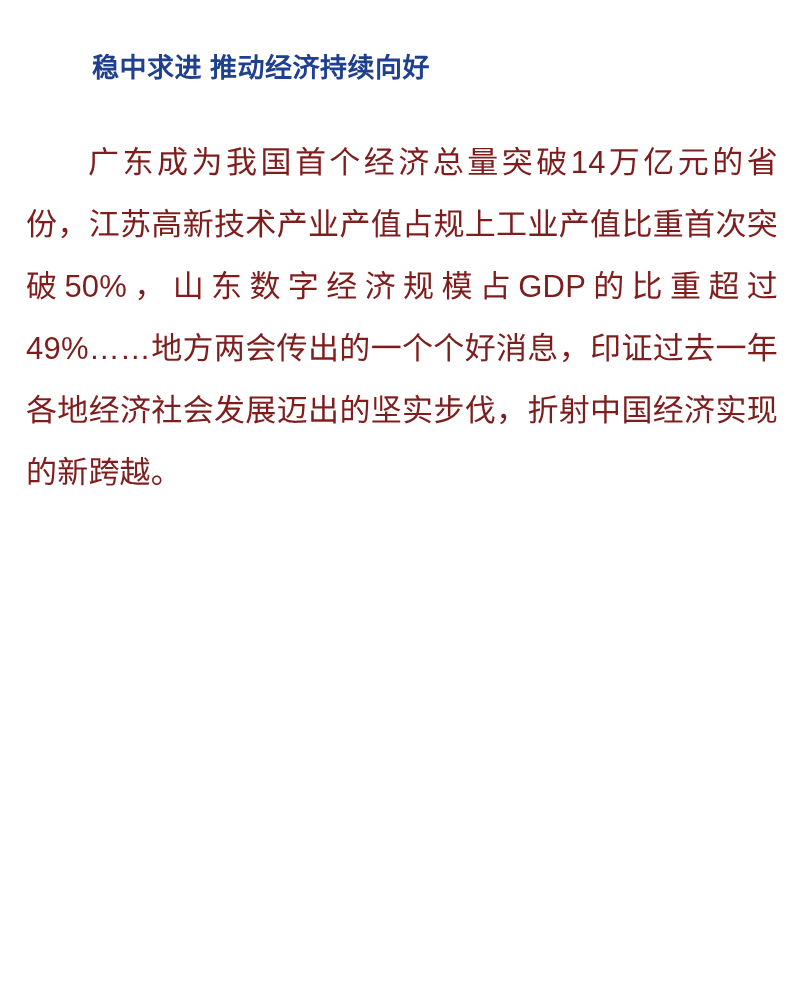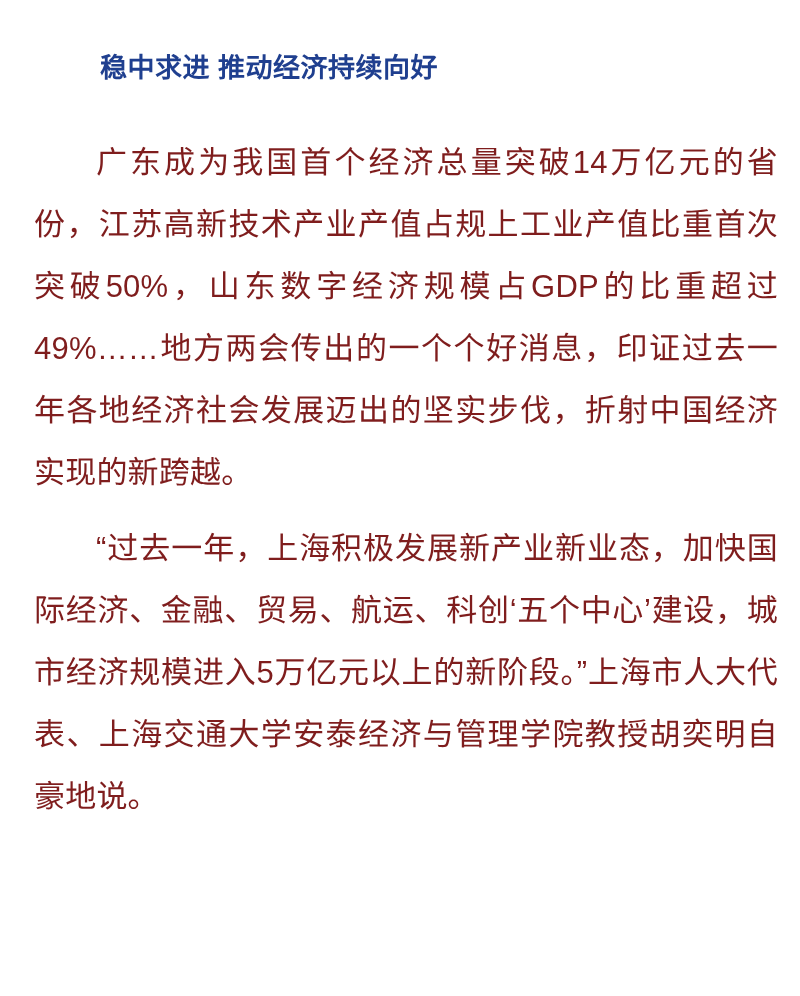--- a/index.html
+++ b/index.html
@@ -11,21 +11,21 @@
     width: 800px;
     height: 996px;
     background: #ffffff;
     font-family: "Liberation Sans", "DejaVu Sans", sans-serif;
     overflow: hidden;
   }
   .page {
     width: 800px;
     height: 996px;
     box-sizing: border-box;
-    padding: 44px 22px 0 34px;
+    padding: 44px 22px 0 26px;
     position: relative;
   }
   .headline {
     color: #1f3f8f;
     font-size: 27px;
     font-weight: bold;
     letter-spacing: 0.5px;
     line-height: 1.4;
     margin: 0 0 0 66px;
     padding-top: 6px;
@@ -47,16 +47,15 @@
 </style>
 </head>
 <body>
 
 <div class="page">
 
   <h1 class="headline">稳中求进 推动经济持续向好</h1>
 
   <div class="body-copy">
     <p class="para">广东成为我国首个经济总量突破14万亿元的省份，江苏高新技术产业产值占规上工业产值比重首次突破50%，山东数字经济规模占GDP的比重超过49%……地方两会传出的一个个好消息，印证过去一年各地经济社会发展迈出的坚实步伐，折射中国经济实现的新跨越。</p>
-    <p class="para">“过去一年，上海积极发展新产业新业态，加快国际经济、金融、贸易、航运、科创‘五个中心’建设，城市经济规模进入5万亿元以上的新阶段。”上海市人大代表、上海交通大学安泰经济与管理学院教授胡奕明自豪地说。</p>
   </div>
 
 </div>
 
 </body></html>

